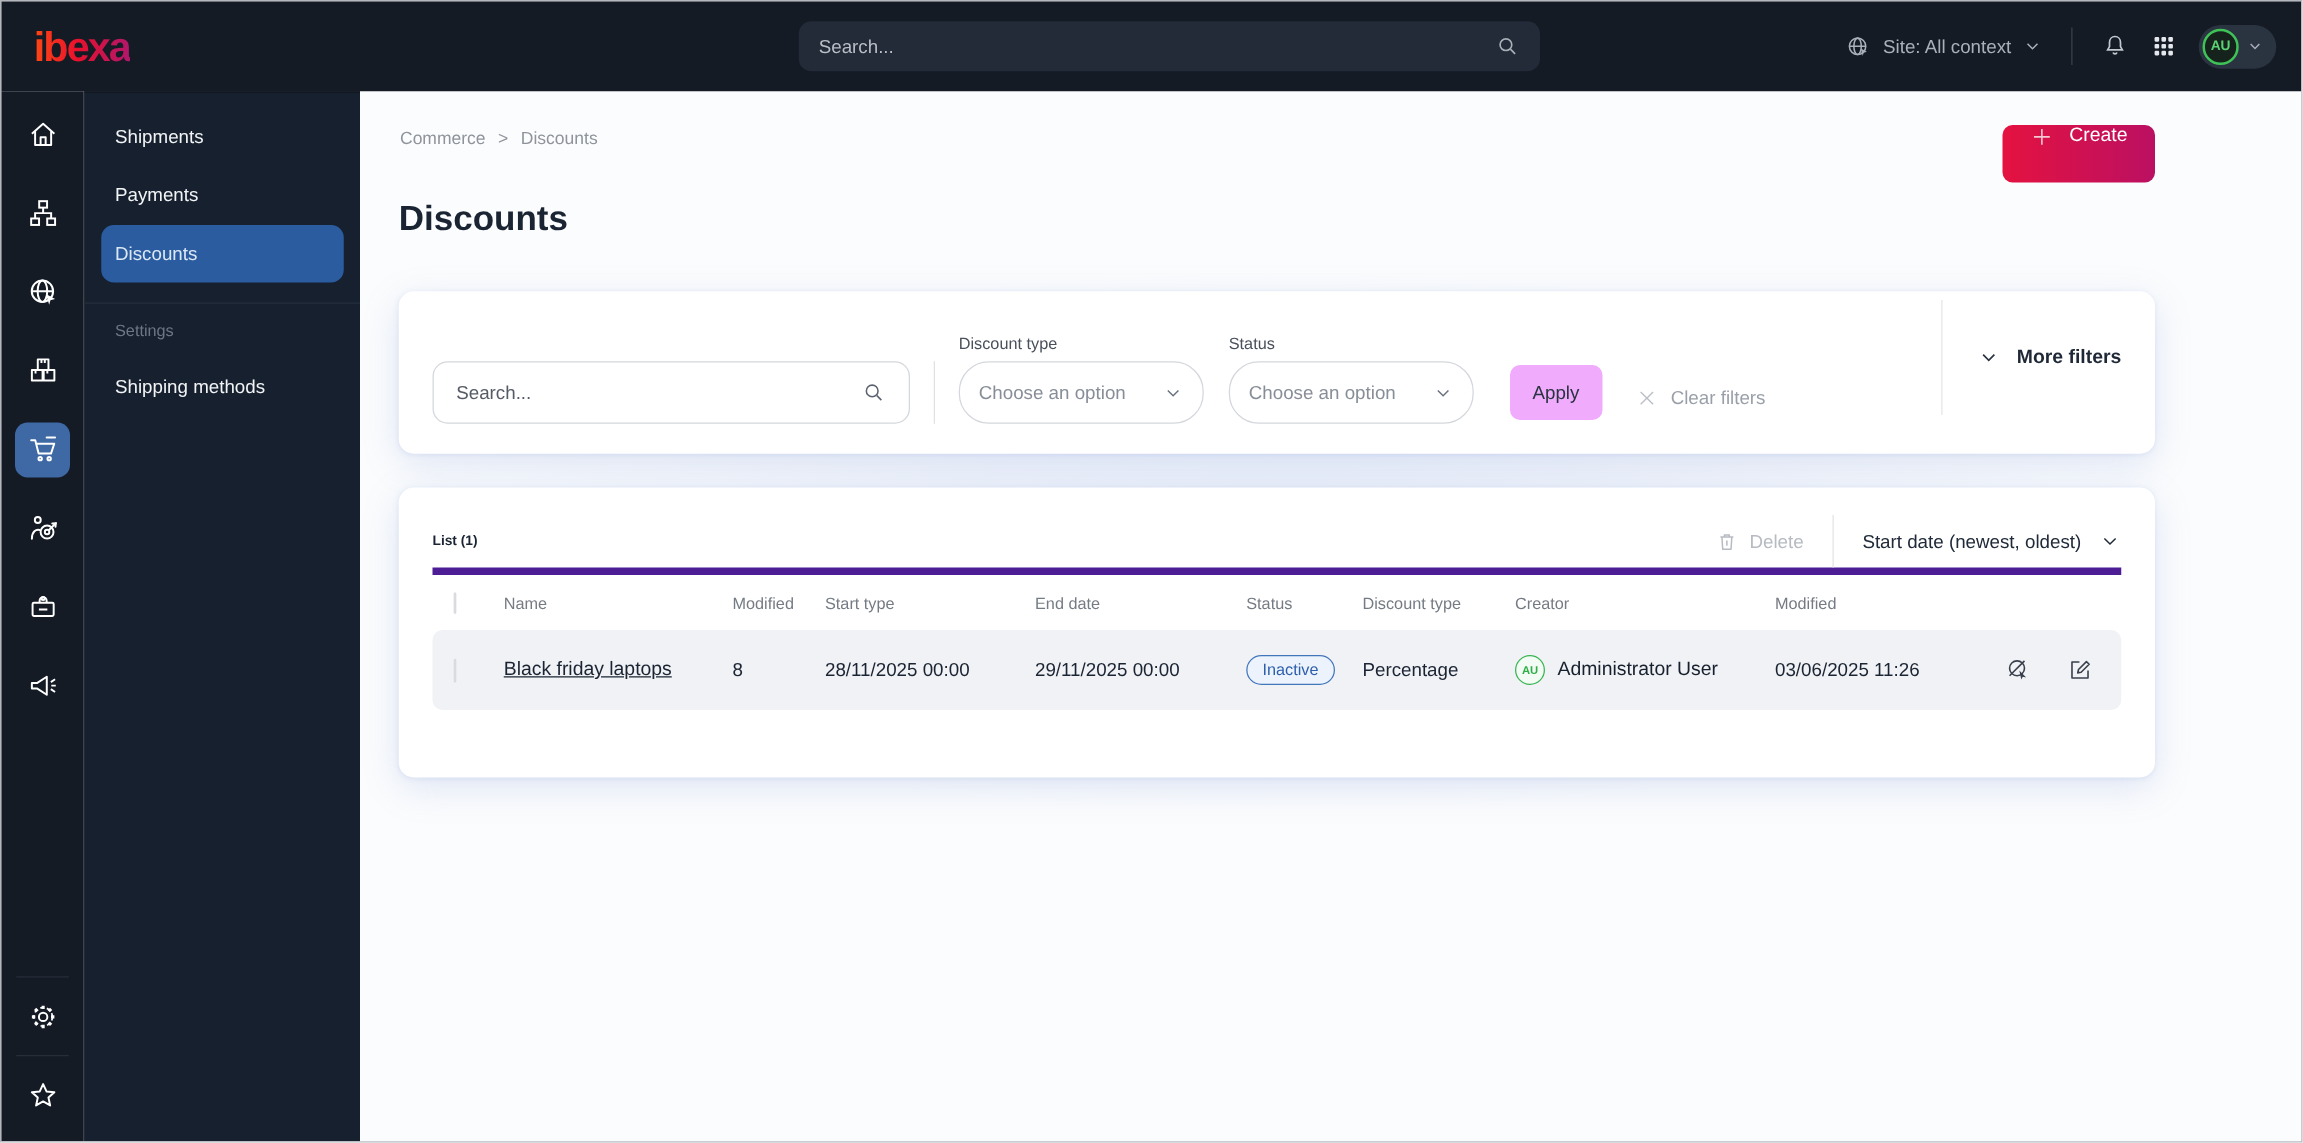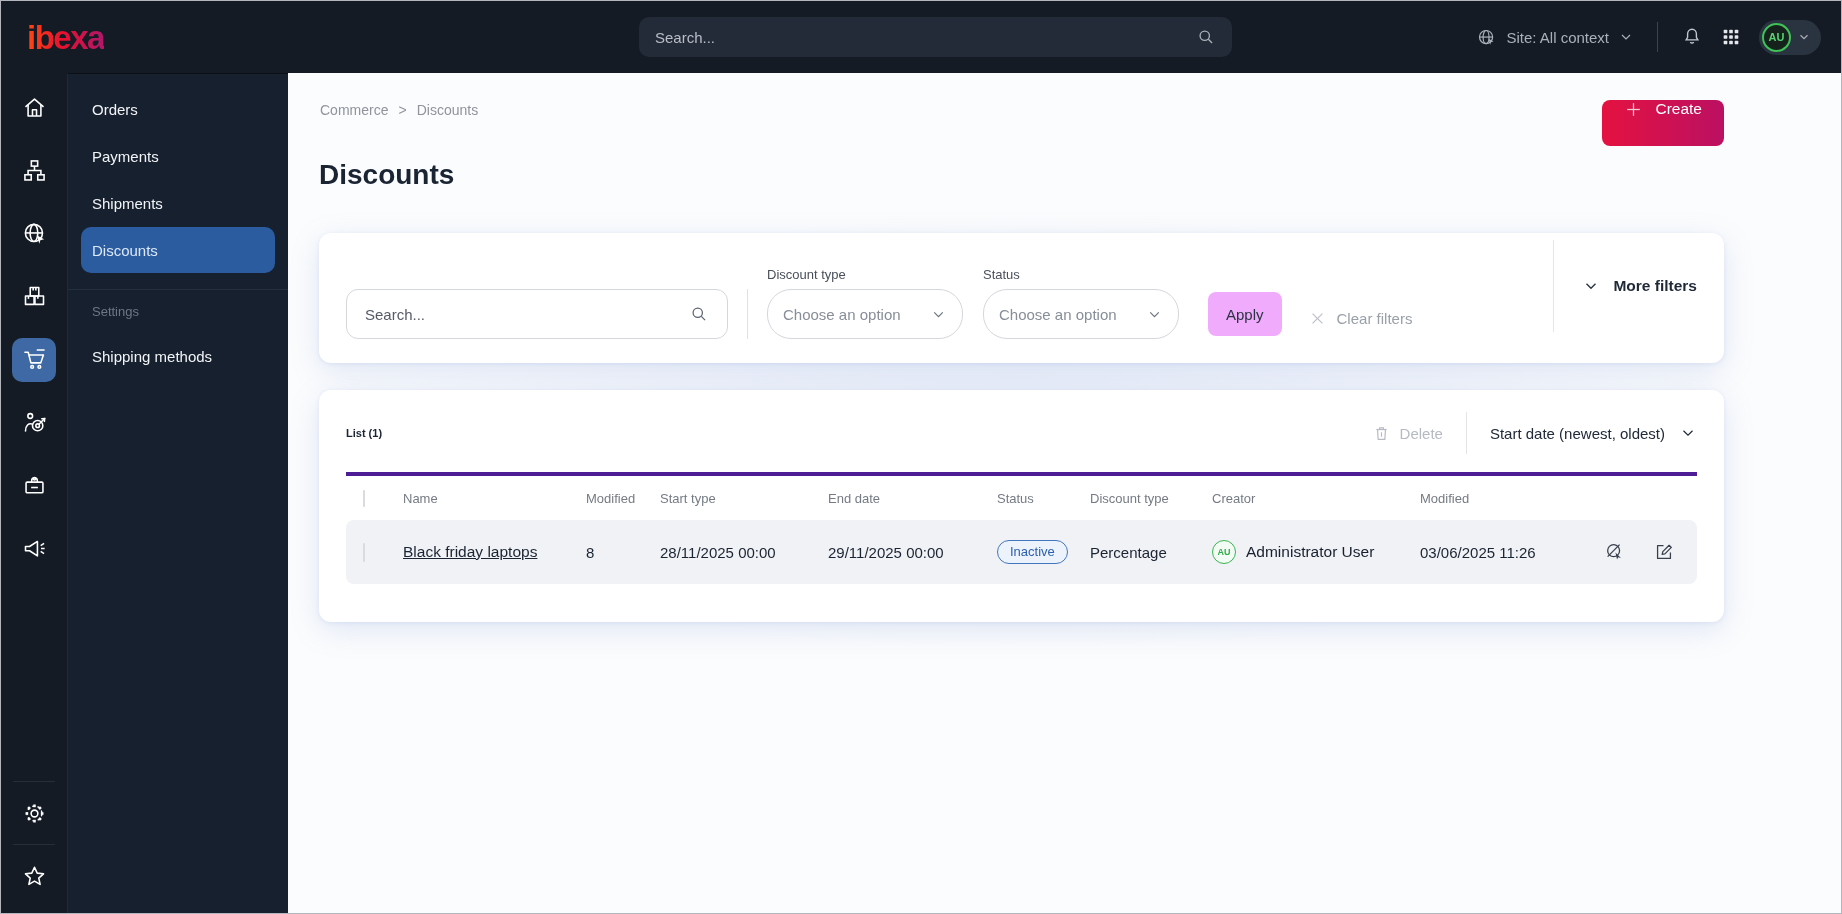--- a/index.html
+++ b/index.html
@@ -156,21 +156,21 @@
   
   .list-card { top:317px; height:232px; padding:22px 27px; }
   .list-head { display:flex; align-items:center; }
   .list-title { font-size:11px; font-weight:bold; color:#1a2433; }
   .delete-btn { margin-left:auto; display:flex; align-items:center; gap:9px;
     color:#b6bac1; font-size:15px; cursor:pointer; }
   .lh-divider { width:1px; height:42px; background:#e2e4e8; margin:0 23px; }
   .sort-control { display:flex; align-items:center; gap:14px; cursor:pointer;
     font-size:15px; color:#202a39; }
 
-  .table { margin-top:18px; border-top:4px solid #4c1d95; }
+  .table { border-top:6px solid #4c1d95; }
   .t-row { display:flex; align-items:center; }
   .t-head { height:44px; font-size:13px; color:#757b84; }
   .t-data { height:64px; background:#f1f2f5; border-radius:8px; font-size:15px; color:#1a2433; }
   .c0 { width:57px; padding-left:17px; }
   .c1 { width:183px; } .c2 { width:74px; } .c3 { width:168px; } .c4 { width:169px; }
   .c5 { width:93px; } .c6 { width:122px; } .c7 { width:208px; } .c8 { width:184px; }
   .c9 { flex:1; display:flex; align-items:center; gap:27px; }
   .checkbox {
     width:18px; height:18px; background:#e9eaed; border:1px solid #d9dbe0;
     border-radius:3px; cursor:pointer;
@@ -368,23 +368,22 @@
       <span class="tile">
         <svg width="27" height="27" viewBox="0 0 24 24" fill="none" stroke="#ffffff" stroke-width="1.4" stroke-linejoin="round">
           <path d="M12 3.8 L14.4 9 L20 9.6 L15.8 13.4 L17 19 L12 16.1 L7 19 L8.2 13.4 L4 9.6 L9.6 9 Z"></path>
         </svg>
       </span>
     </div>
   </div>
 </nav>
 
 <nav class="panel">
-  <div class="panel-item">Orders</div>
+  <div class="panel-item">Shipments</div>
   <div class="panel-item">Payments</div>
-  <div class="panel-item">Shipments</div>
   <div class="panel-item active">Discounts</div>
   <div class="panel-divider"></div>
   <div class="panel-section-label">Settings</div>
   <div class="panel-item">Shipping methods</div>
 </nav>
 
 <main class="main">
 
   <div class="breadcrumb">
     <span class="bc-link">Commerce</span>

